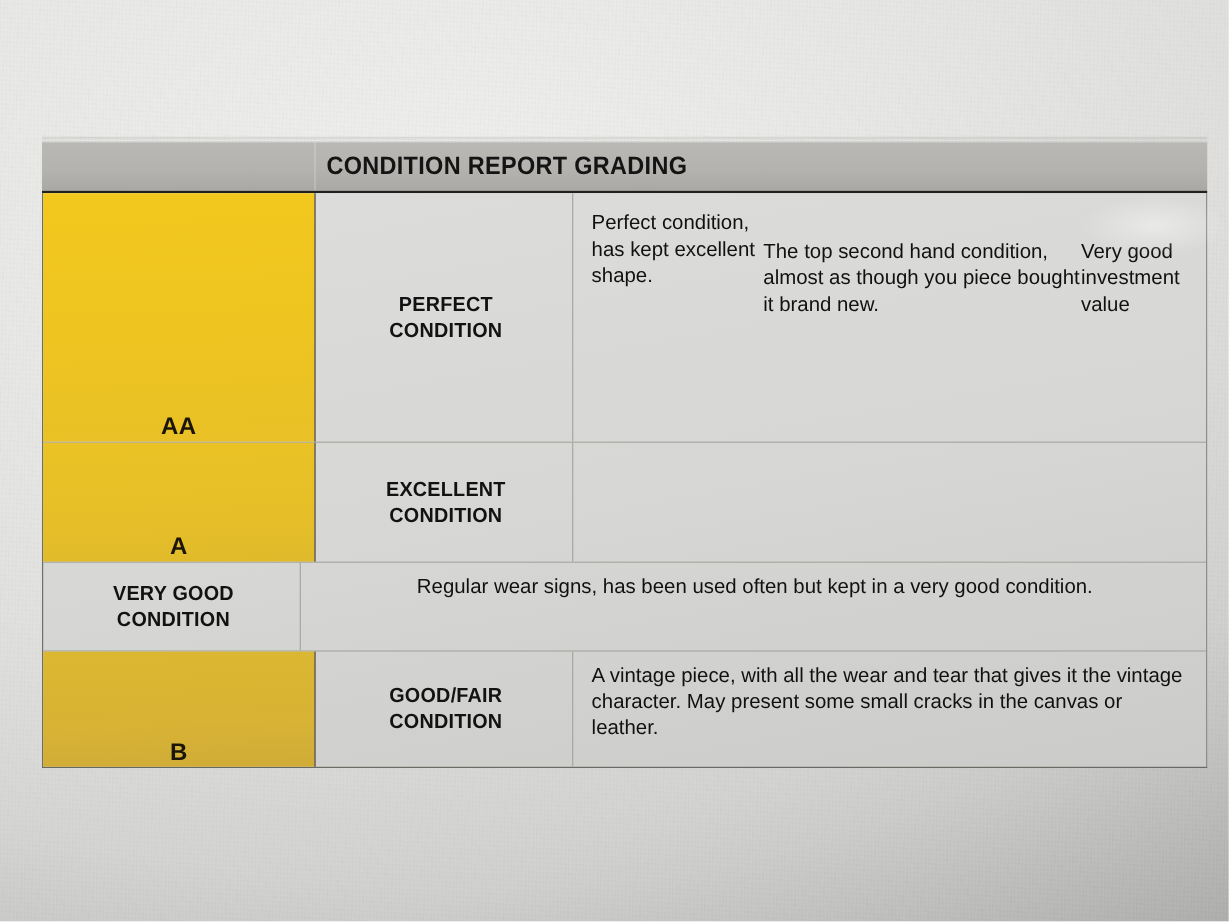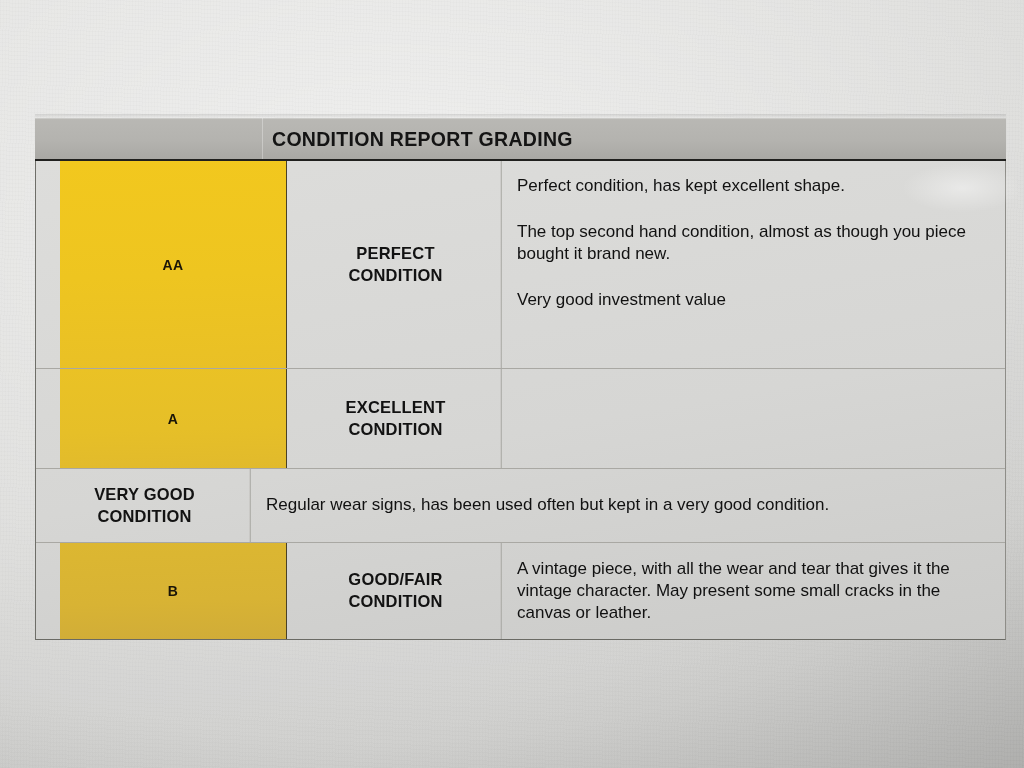--- a/index.html
+++ b/index.html
@@ -74,27 +74,26 @@
     display:flex;
     position:relative;
     border-bottom:1px solid #a9a8a3;
   }
   .row:last-child { border-bottom:none; }
 
   
   .cell-grade {
     position:relative;
     flex:0 0 227px;
-    display:flex; align-items:center; justify-content:center;
+    display:flex; align-items:flex-end; justify-content:center;
     border-right:1.5px solid #4a4126;
     color:#1a1508;
     font-weight:bold;
-    font-size:14px;
+    font-size:20px;
     letter-spacing:0.4px;
-    margin-left:24px;
   }
   .row:nth-child(1) .cell-grade { background:linear-gradient(178deg,#f2c81e 0%,#eec520 55%,#e9c026 100%); }
   .row:nth-child(2) .cell-grade { background:linear-gradient(178deg,#eac225 0%,#e6bf28 60%,#e1ba2c 100%); }
   .row:nth-child(3) .cell-grade { background:linear-gradient(178deg,#e4bd2b 0%,#e0ba2e 60%,#dcb631 100%); }
   .row:nth-child(4) .cell-grade { background:linear-gradient(178deg,#dcb731 0%,#d8b334 60%,#d0ac38 100%); }
 
   
   .cell-name {
     flex:0 0 218px;
     display:flex; flex-direction:column;
@@ -105,21 +104,21 @@
     line-height:1.28;
     letter-spacing:0.2px;
     color:#121212;
     text-align:center;
     transform:scaleX(0.97);
   }
 
   
   .cell-desc {
     flex:1 1 auto;
-    display:flex; flex-direction:column;
+    display:flex; flex-direction:row;
     justify-content:center;
     padding:9px 13px 9px 12px;
     font-size:17px;
     line-height:1.30;
     color:#111111;
   }
   .cell-desc p + p { margin-top:14px; }
 
   .row-aa .cell-grade,
   .row-aa .cell-name,

